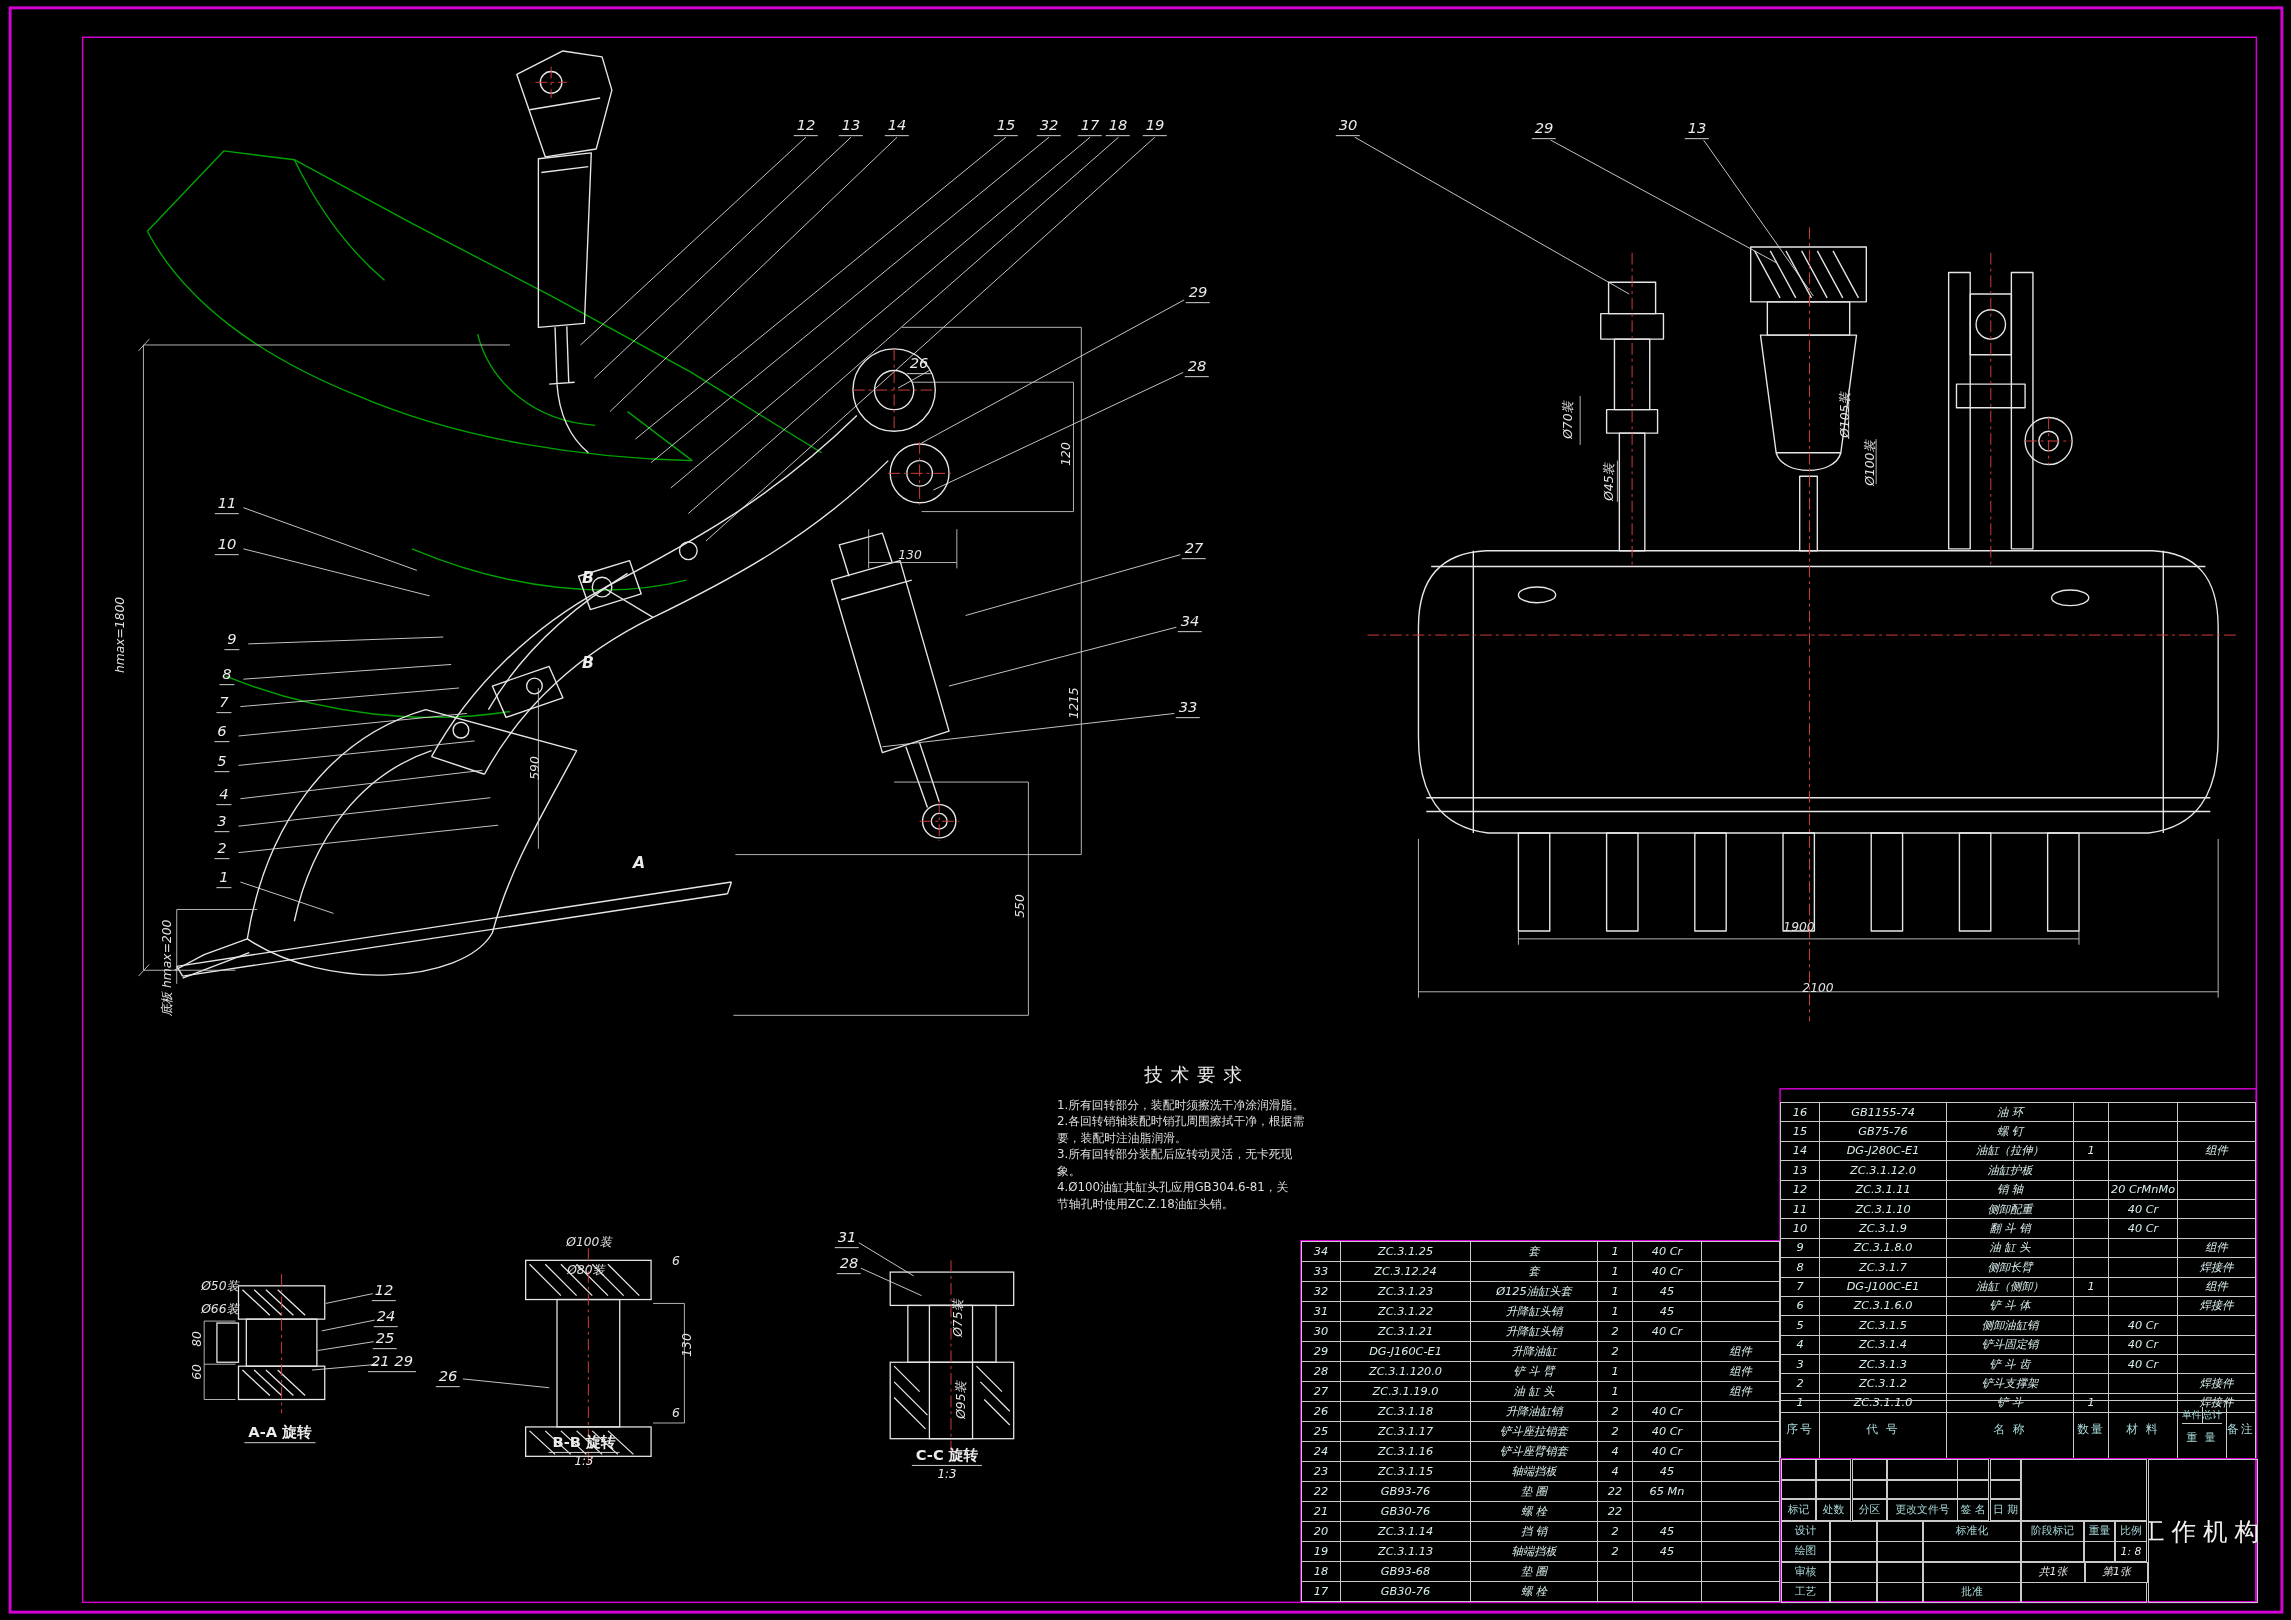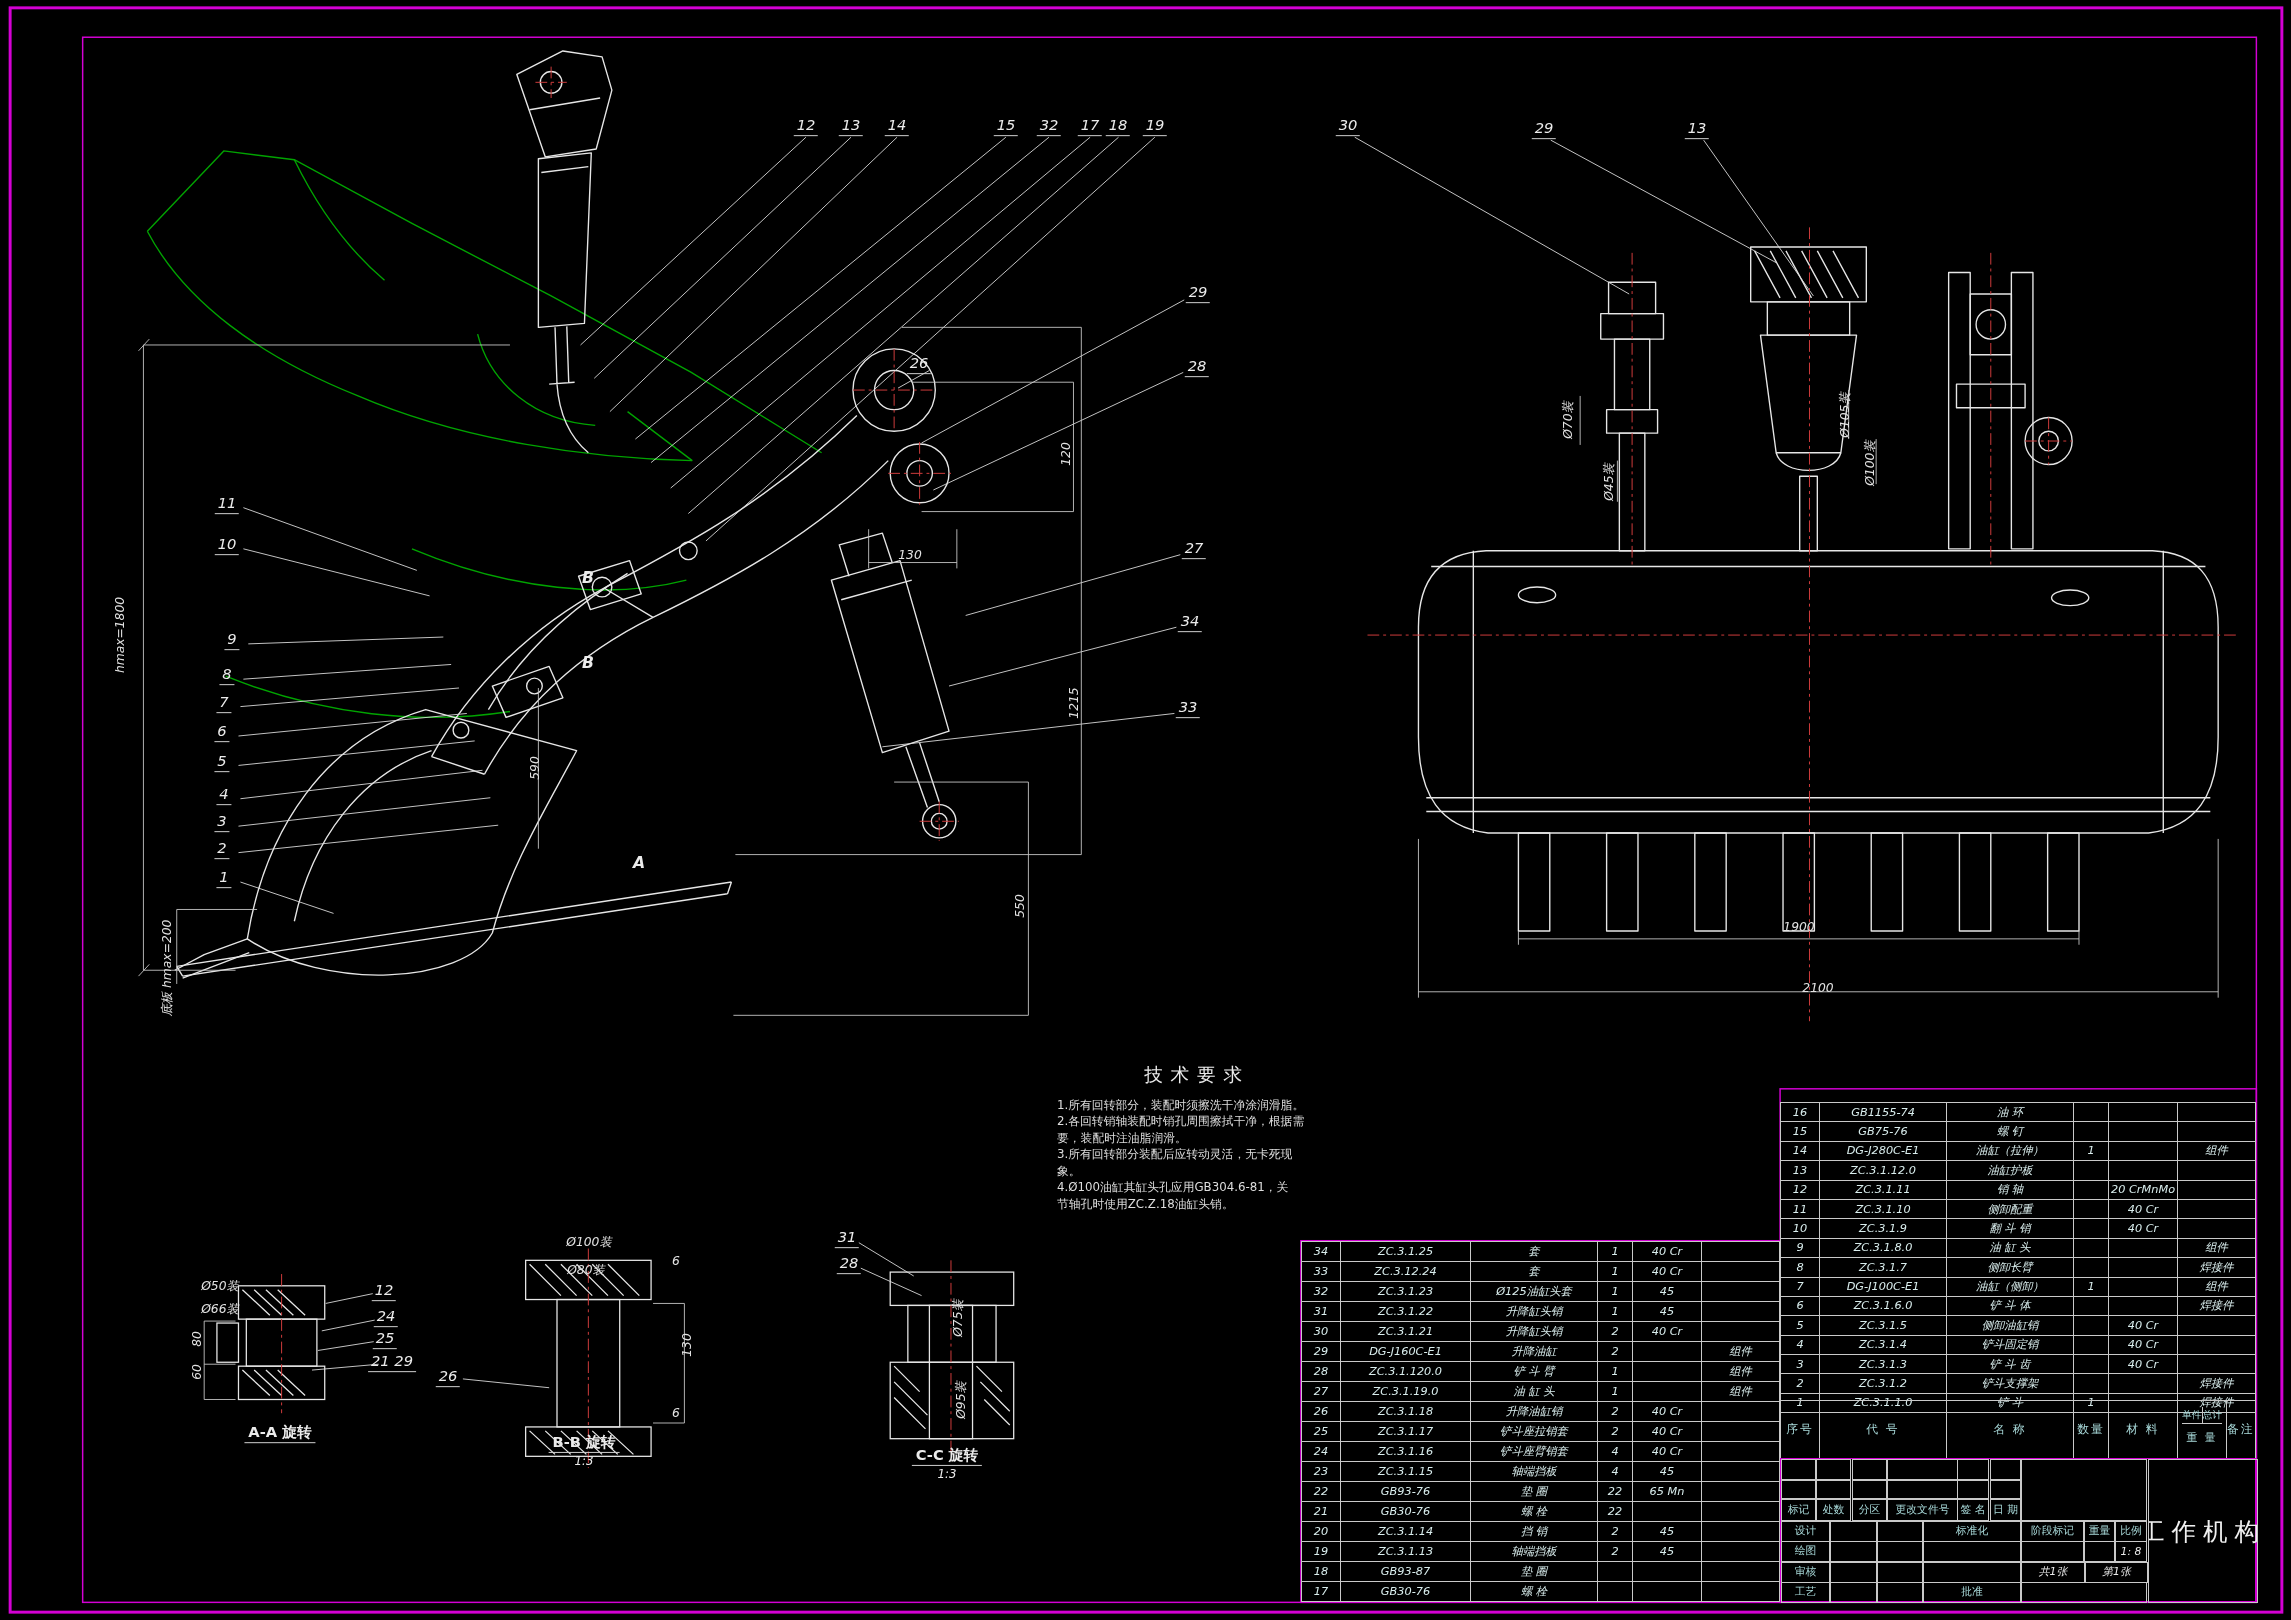--- a/index.html
+++ b/index.html
@@ -511,21 +511,21 @@
         <td>19</td>
         <td>ZC.3.1.13</td>
         <td>轴端挡板</td>
         <td>2</td>
         <td>45</td>
         <td></td>
       </tr>
 
       <tr>
         <td>18</td>
-        <td>GB93-87</td>
+        <td>GB93-68</td>
         <td>垫 圈</td>
         <td></td>
         <td></td>
         <td></td>
       </tr>
 
       <tr>
         <td>17</td>
         <td>GB30-76</td>
         <td>螺 栓</td>

